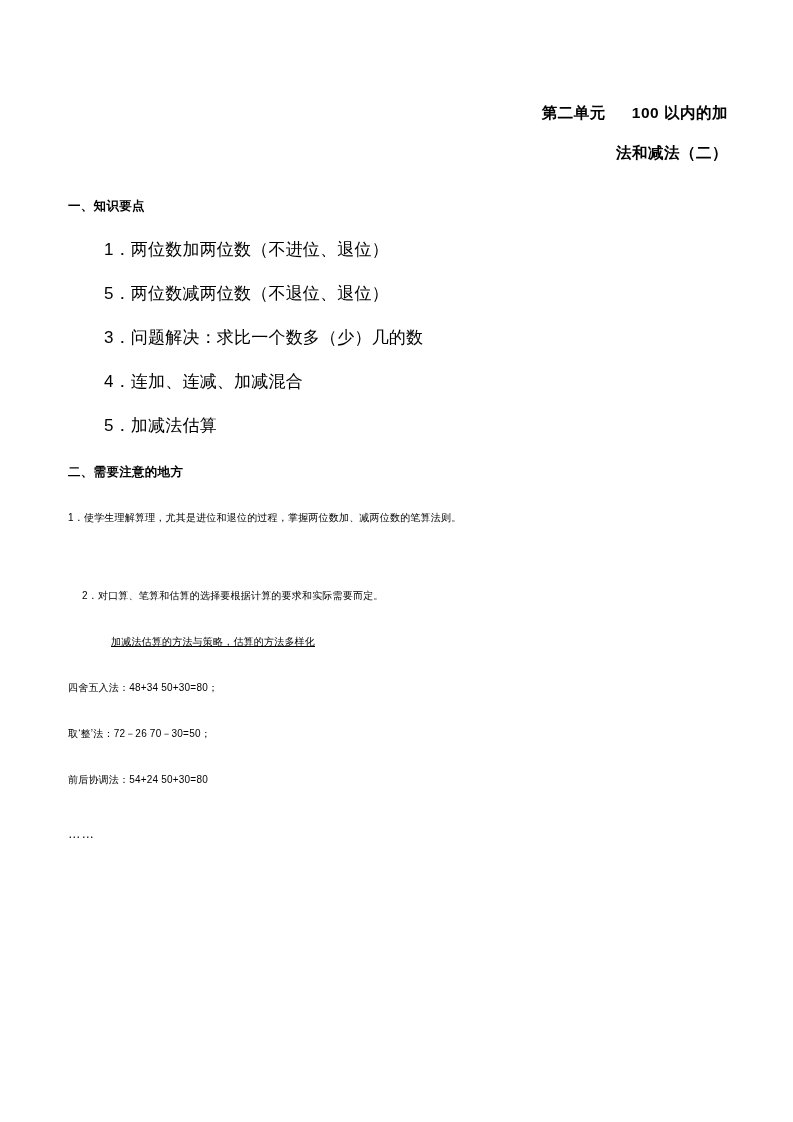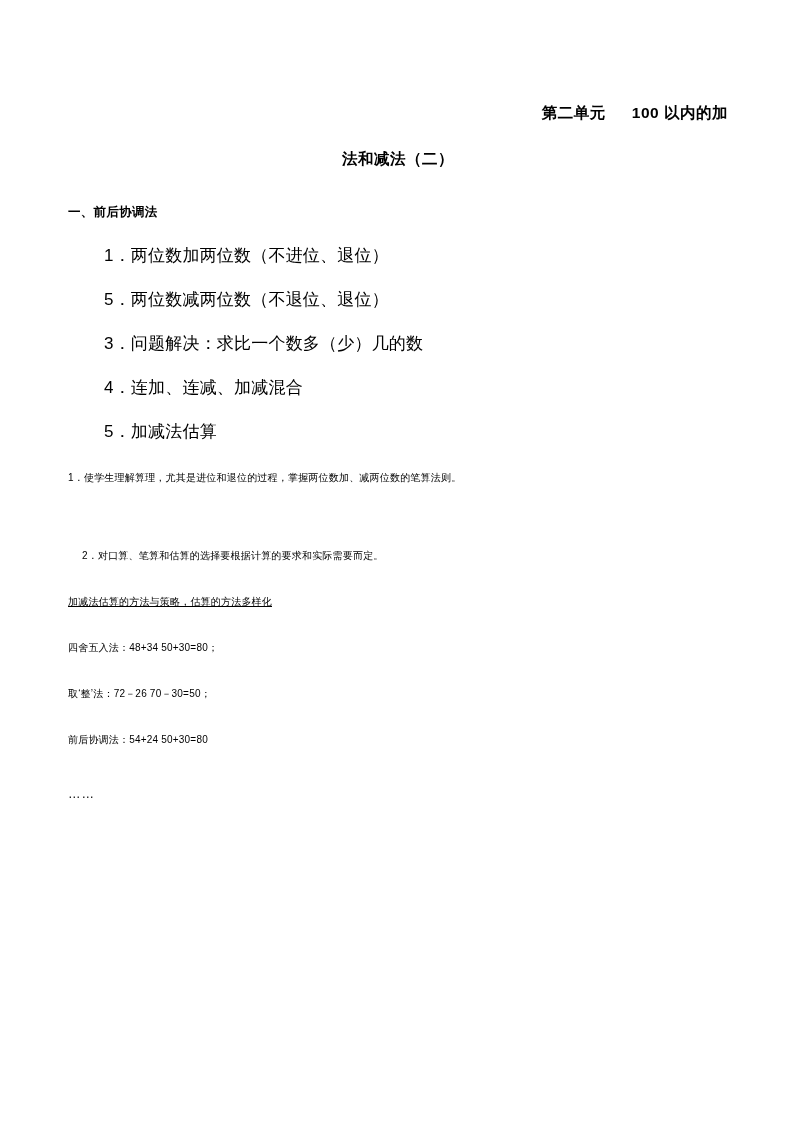--- a/index.html
+++ b/index.html
@@ -37,23 +37,23 @@
     letter-spacing: 0.5px;
   }
   .doc-title .tspace {
     display: inline-block;
     width: 26px;
   }
   .doc-title-second {
     font-weight: bold;
     font-size: 15.5px;
     line-height: 34px;
-    text-align: center;
+    text-align: right;
     letter-spacing: 0.5px;
-    margin-top: 12px;
+    margin-top: 6px;
   }
   .section-head {
     font-weight: bold;
     font-size: 12.5px;
     line-height: 20px;
     margin-top: 26px;
     letter-spacing: 0.3px;
   }
   .list-item {
     font-size: 17px;
@@ -69,46 +69,48 @@
     letter-spacing: 0.2px;
   }
   .para-indent {
     margin-left: 14px;
   }
   .para-gap-big {
     margin-top: 58px;
   }
   .underline {
     text-decoration: underline;
+    margin-left: 43px;
   }
   .dots {
     font-size: 12.5px;
     line-height: 20px;
     margin-top: 34px;
     letter-spacing: 1px;
   }
 </style>
 </head>
 <body>
 
 <div class="page">
   <div class="content">
 
     <div class="doc-title"><span>第二单元</span><span class="tspace"></span><span>100 以内的加</span></div>
 
     <div class="doc-title-second">法和减法（二）</div>
 
-    <div class="section-head">一、前后协调法</div>
+    <div class="section-head">一、知识要点</div>
 
     <div class="list-item">1．两位数加两位数（不进位、退位）</div>
     <div class="list-item">5．两位数减两位数（不退位、退位）</div>
     <div class="list-item">3．问题解决：求比一个数多（少）几的数</div>
     <div class="list-item">4．连加、连减、加减混合</div>
     <div class="list-item">5．加减法估算</div>
 
+    <div class="section-head">二、需要注意的地方</div>
 
     <div class="para">1．使学生理解算理，尤其是进位和退位的过程，掌握两位数加、减两位数的笔算法则。</div>
 
     <div class="para para-indent para-gap-big">2．对口算、笔算和估算的选择要根据计算的要求和实际需要而定。</div>
 
     <div class="para"><span class="underline">加减法估算的方法与策略，估算的方法多样化</span></div>
 
     <div class="para">四舍五入法：48+34  50+30=80；</div>
     <div class="para">取‘整’法：72－26  70－30=50；</div>
     <div class="para">前后协调法：54+24  50+30=80</div>

